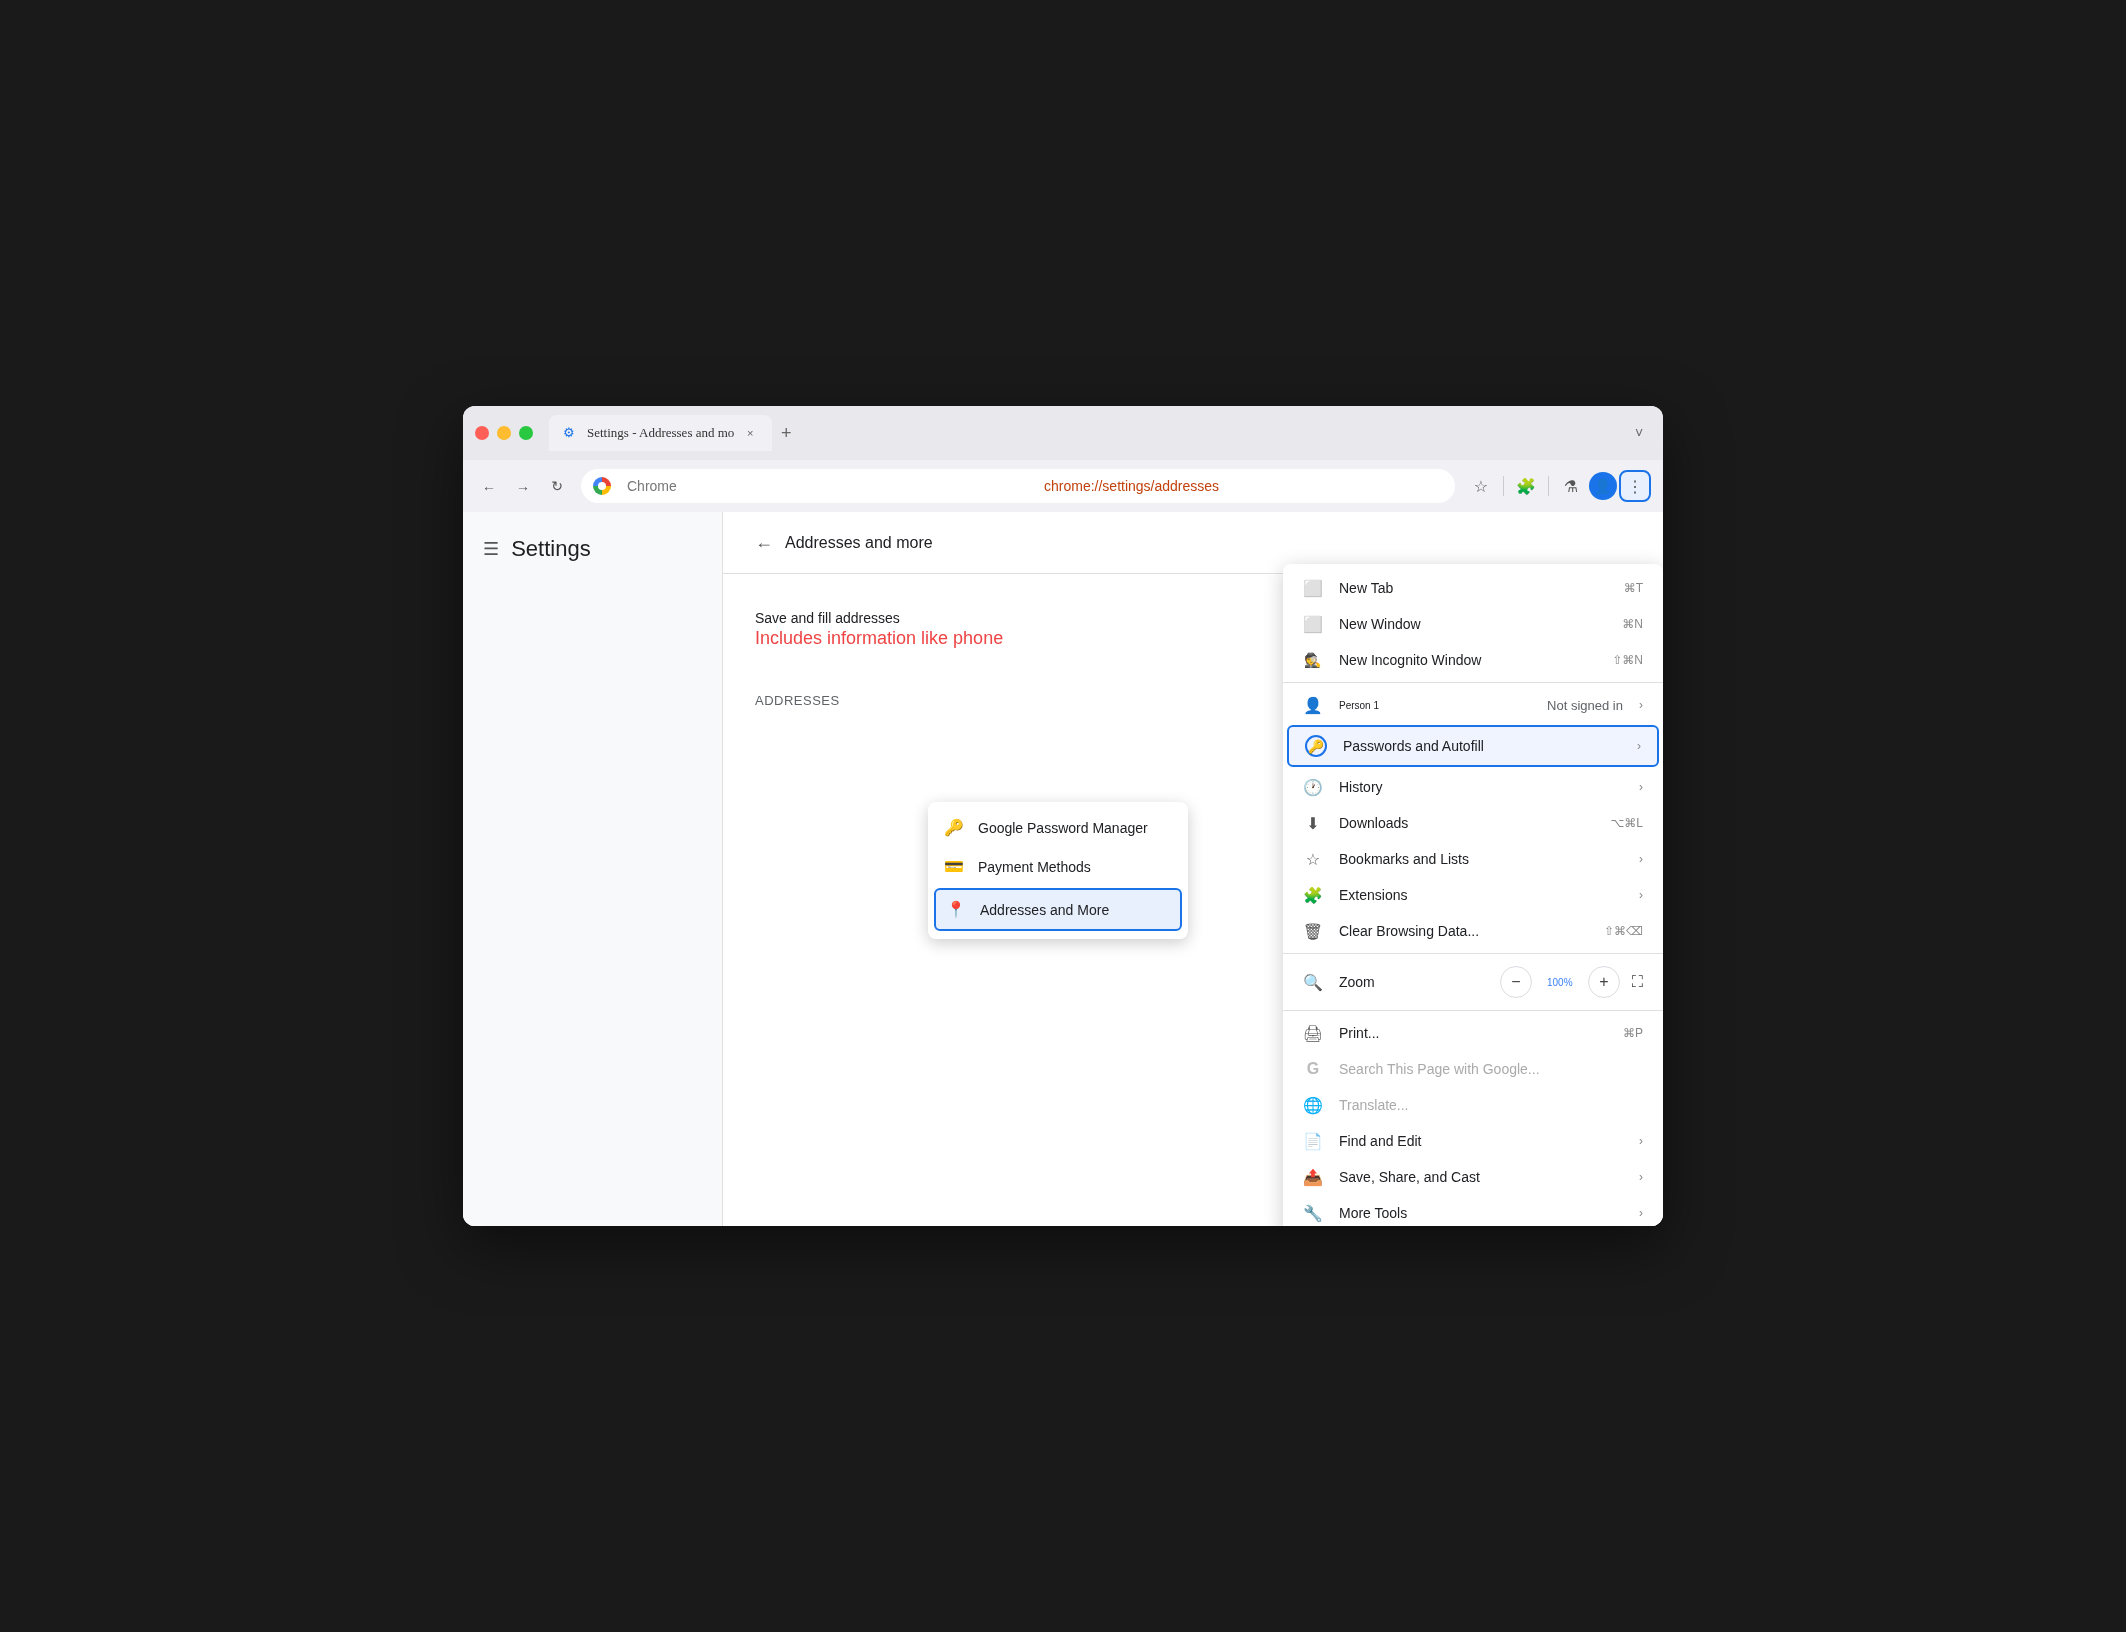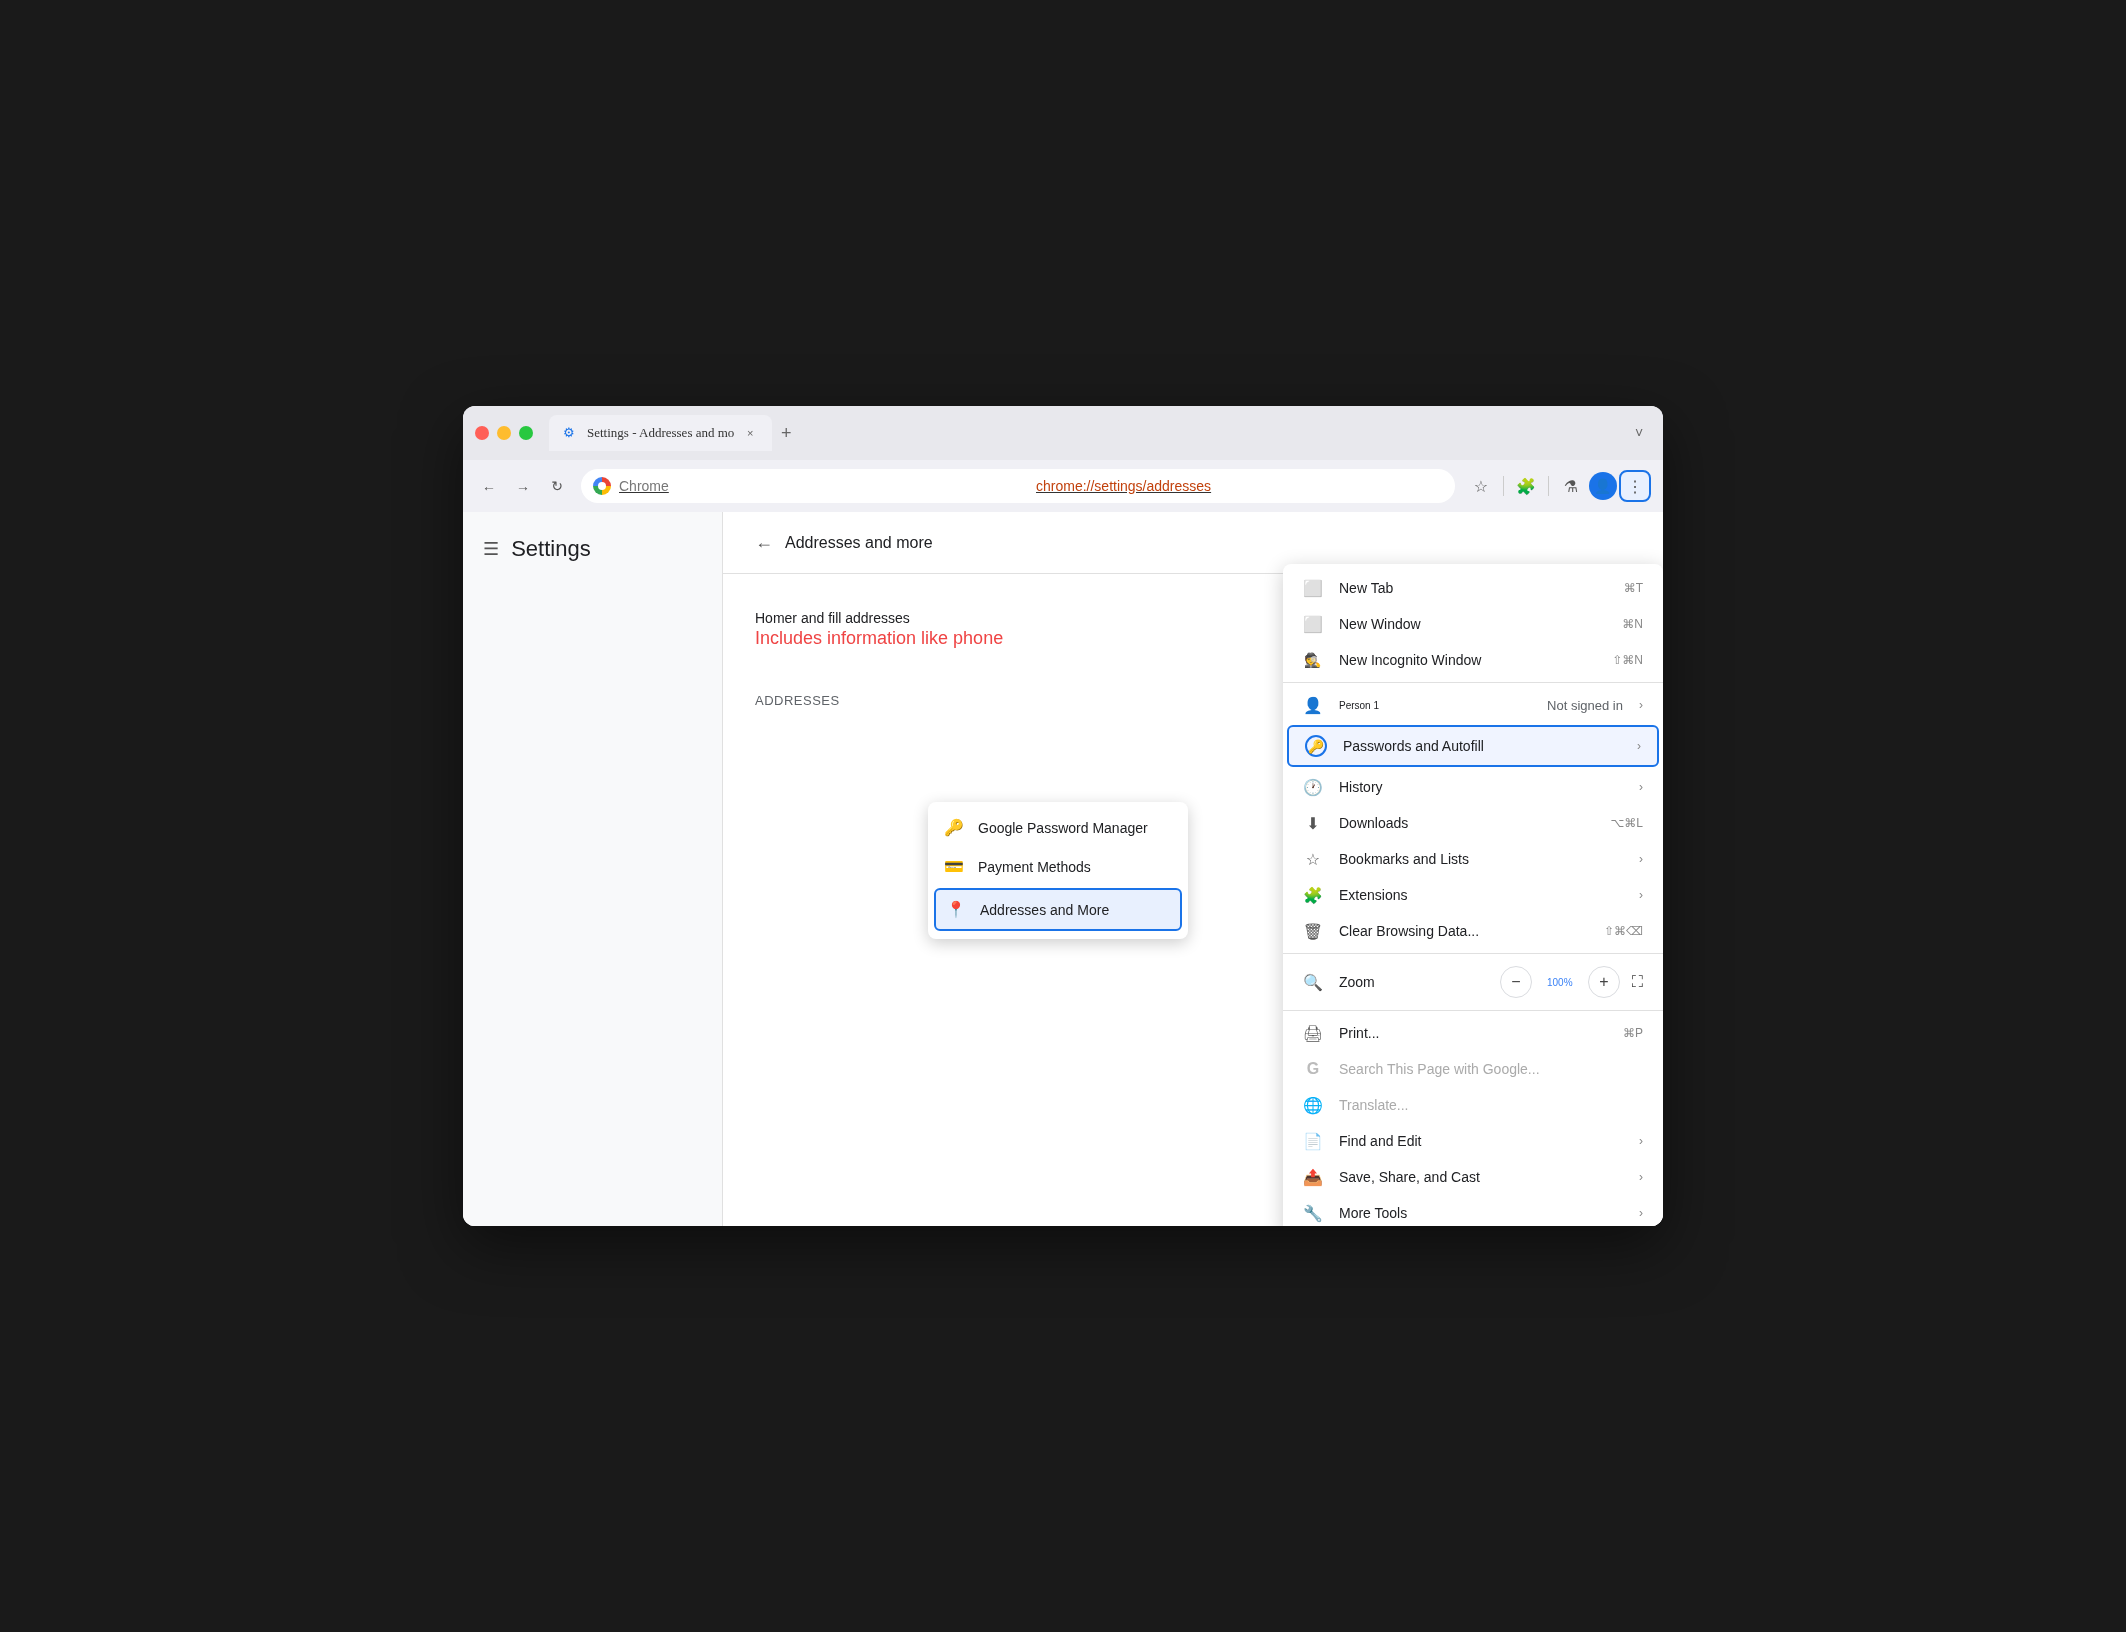--- a/index.html
+++ b/index.html
@@ -130,25 +130,24 @@
       cursor: pointer;
     }
     .address-bar {
       flex: 1;
       height: 34px;
       background: #fff;
       border-radius: 20px;
       display: flex;
       align-items: center;
       padding: 0 12px;
-      gap: 8px;
+      gap: 16px;
       font-size: 14px;
       color: #333;
       margin: 0 4px;
-      text-decoration: underline;
     }
     .url-text {
       flex: 1;
       font-size: 14px;
       color: #c2410c;
     }
     .toolbar-icons {
       display: flex;
       align-items: center;
       gap: 2px;
@@ -469,21 +468,21 @@
       </div>
     </div>
 
     <div class="settings-main">
       <div class="settings-page-header">
         <span class="back-btn">←</span>
         <span class="page-title">Addresses and more</span>
       </div>
       <div class="settings-section">
         <div class="section-row">
-          <div class="row-title">Homer and fill addresses</div>
+          <div class="row-title">Save and fill addresses</div>
           <div class="row-subtitle">Includes information like phone</div>
         </div>
       </div>
       <div class="addresses-section">
         <div class="addresses-label">Addresses</div>
       </div>
     </div>
 
     <div class="submenu-popup">
       <div class="submenu-item">

